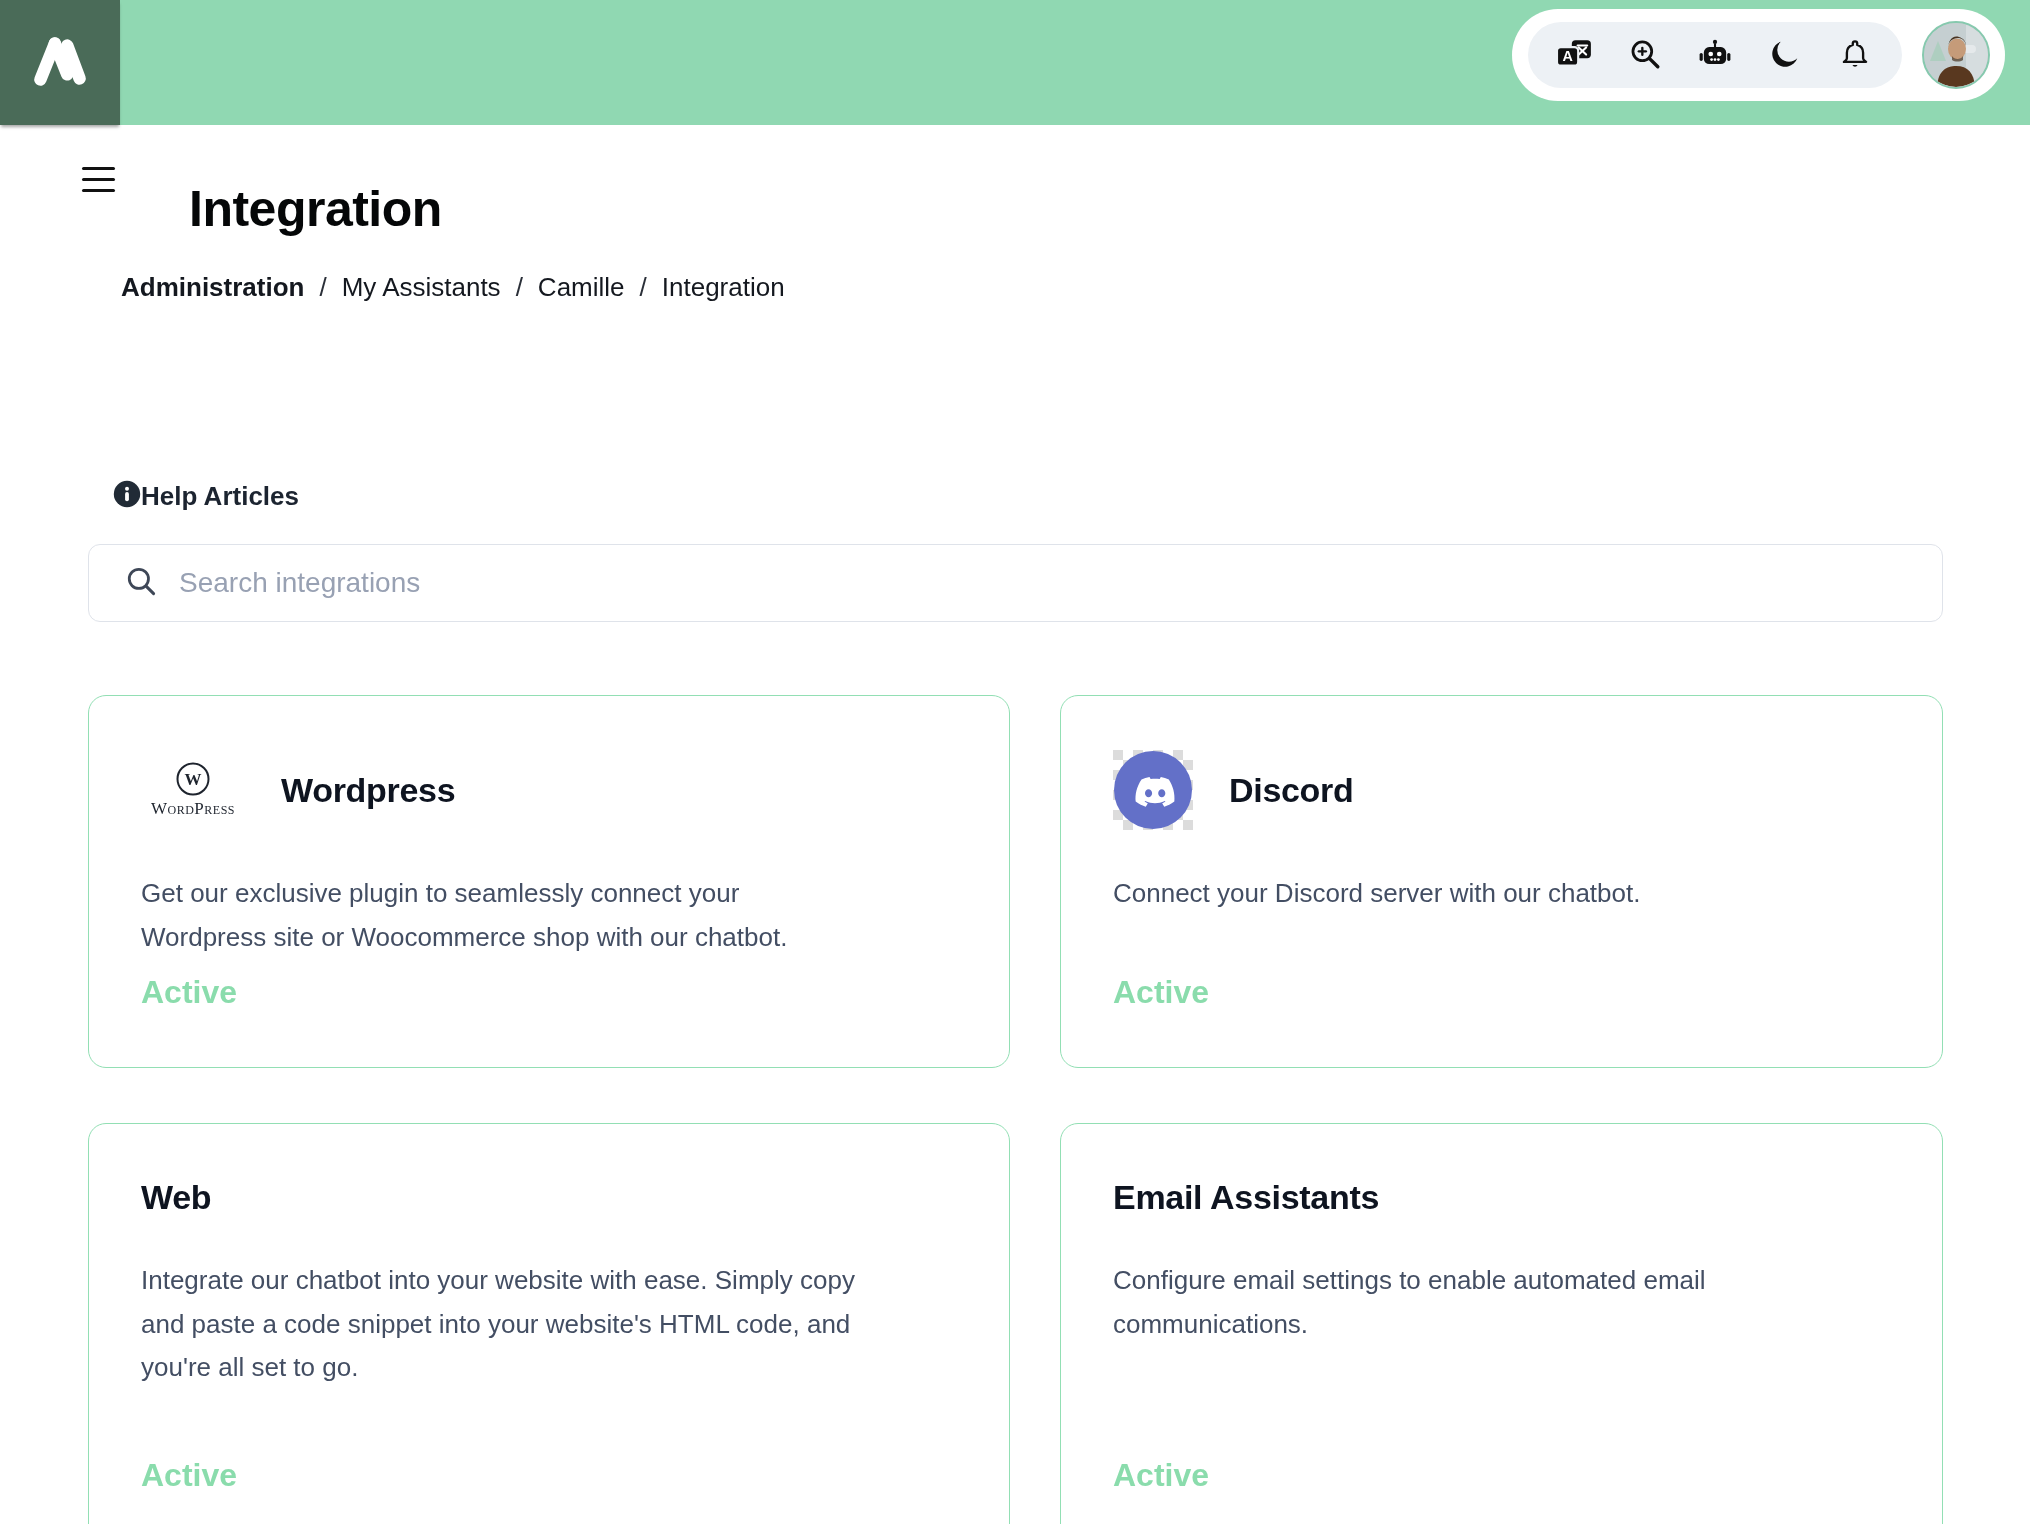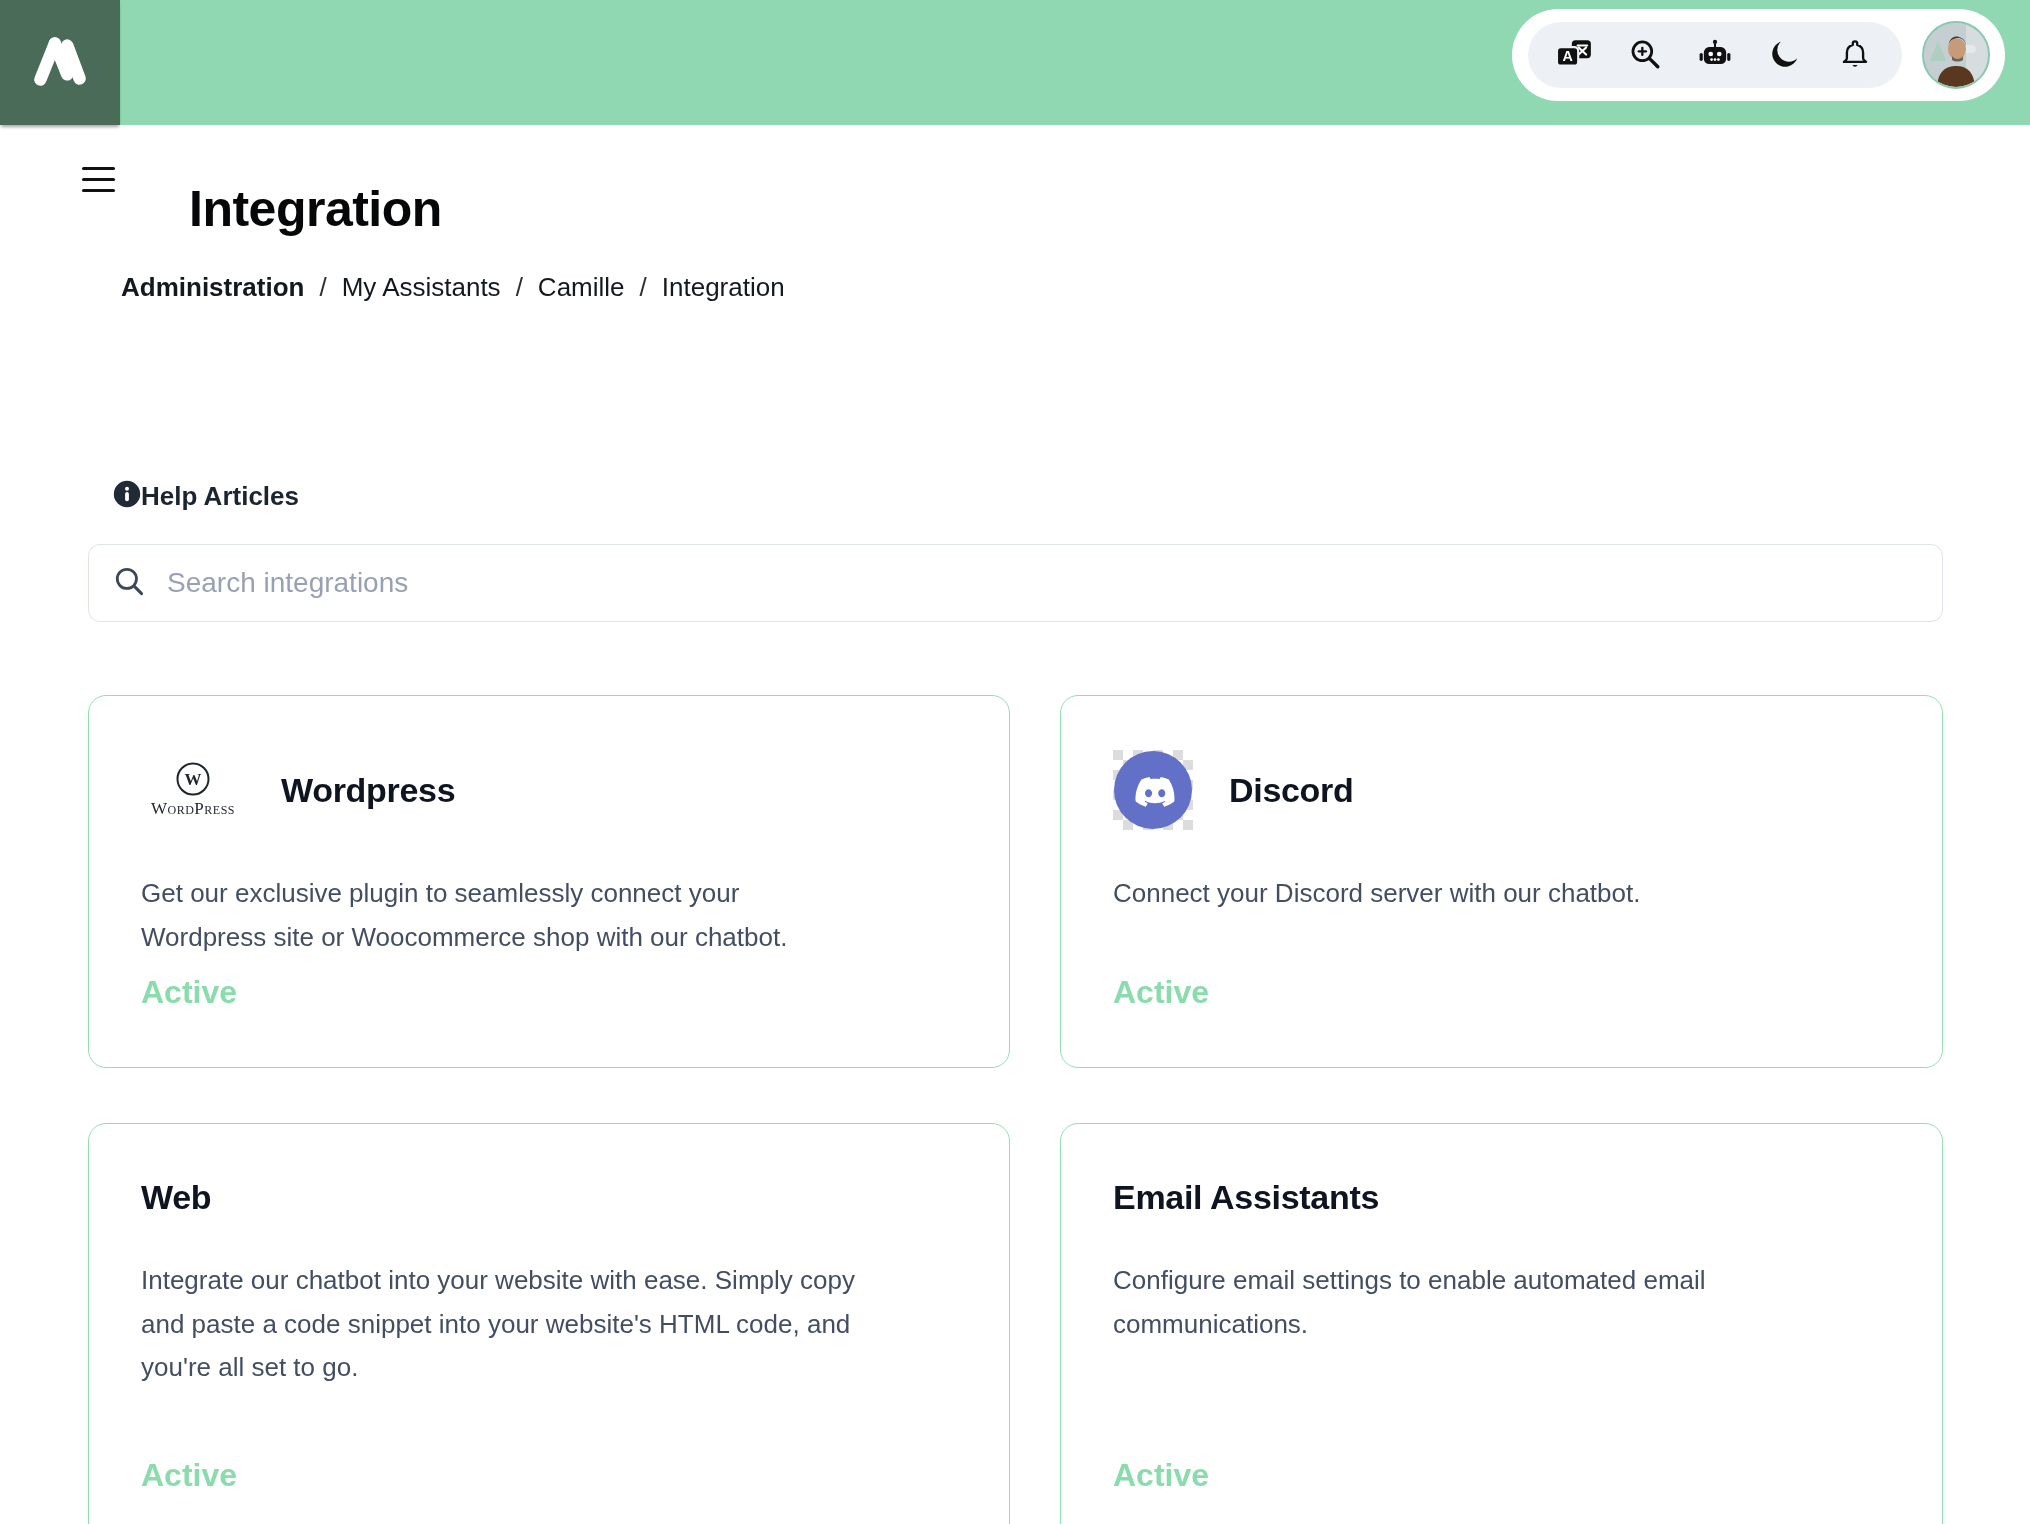--- a/index.html
+++ b/index.html
@@ -35,21 +35,21 @@
   .breadcrumb .sep{color:#2a2f38;}
 
   
   .help-link{position:absolute;left:113px;top:440px;display:flex;align-items:center;
              cursor:pointer;margin-top:40px;}
   .help-label{font-size:26px;font-weight:700;color:#1c2430;}
 
   
   .search-box{position:absolute;left:88px;top:544px;width:1855px;height:78px;box-sizing:border-box;
               border:1.5px solid #dfe3ea;border-radius:12px;background:#ffffff;
-              display:flex;align-items:center;padding:0 24px;gap:20px;}
+              display:flex;align-items:center;padding:0 36px;gap:20px;}
   .search-box input{flex:1;border:none;outline:none;font-size:28px;color:#333a46;background:transparent;
                     font-family:"Liberation Sans", sans-serif;}
   .search-box input::placeholder{color:#98a1b3;}
 
   
   .cards{position:absolute;left:88px;top:695px;width:1855px;display:grid;
          grid-template-columns:922px 883px;column-gap:50px;row-gap:55px;}
   .card{box-sizing:border-box;border:1.5px solid #92dfb4;border-radius:18px;background:#ffffff;
         padding:54px 52px 56px 52px;display:flex;flex-direction:column;cursor:pointer;}
   .card.row1{height:373px;}

